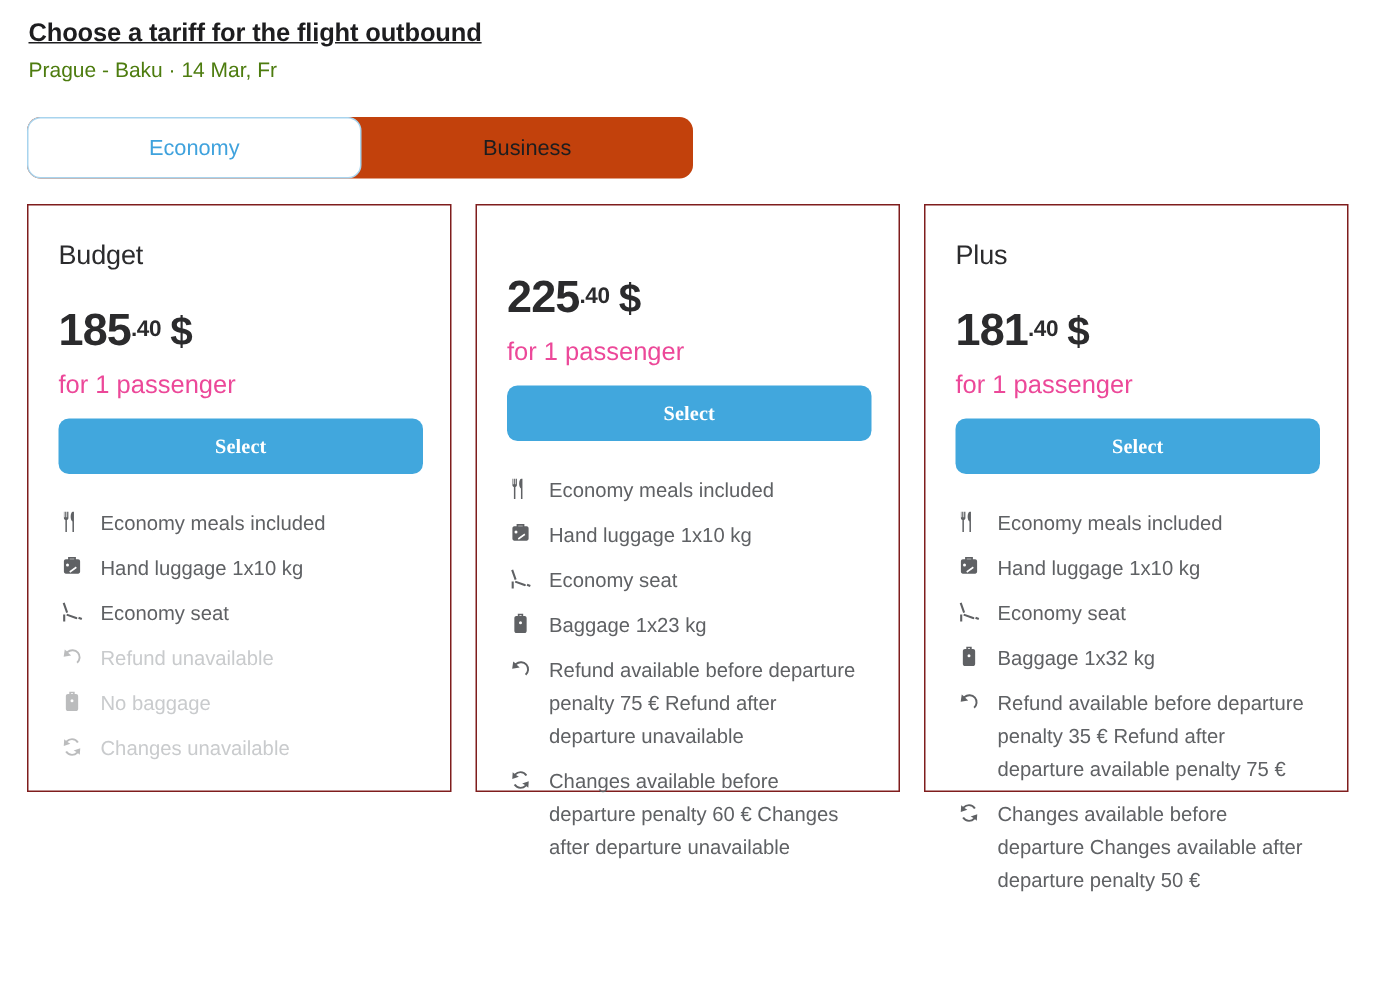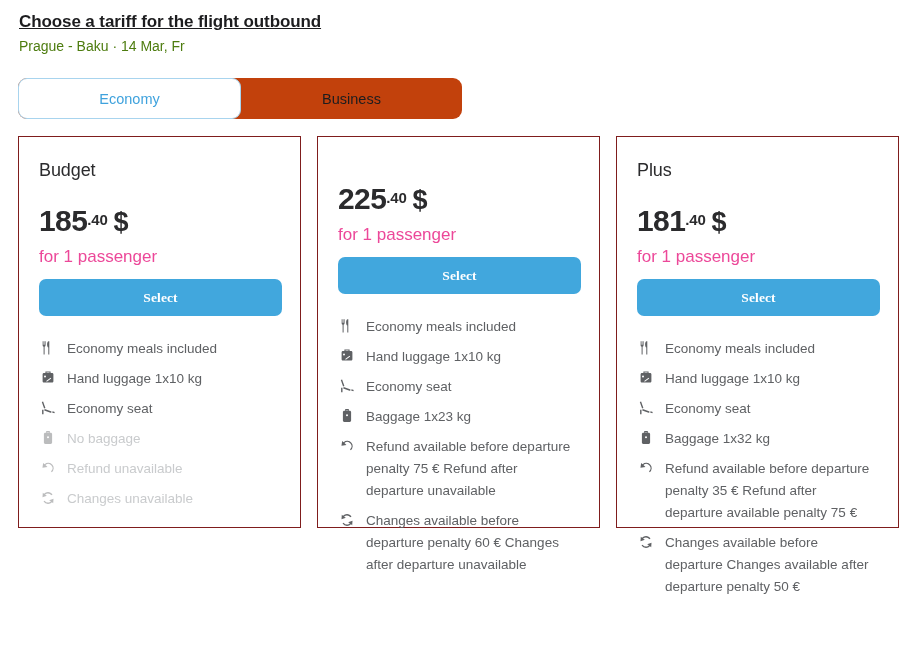--- a/index.html
+++ b/index.html
@@ -144,32 +144,32 @@
             <span class="ic">
               <svg width="16" height="16" viewBox="0 0 16 16">
                 <path d="M3.1 1.6 1.8 2.1l2.3 6.5 1.3-.5zM4.7 9.1l-.5 1.3 6.3 2.3c.4.2.9 0 1-.4.2-.4 0-.9-.5-1zM12.6 11.2l-.5 1.3 2.2.8.5-1.3zM2.1 9.7h1.4v4.6H2.1z" fill="#5f6164"></path>
               </svg>
             </span>
             <span class="txt">Economy seat</span>
           </li>
           <li class="feature disabled">
             <span class="ic">
               <svg width="16" height="16" viewBox="0 0 16 16">
+                <path d="M4.6 4.2a5.6 5.6 0 0 1 7.8.5 5.4 5.4 0 0 1-.6 7.6l-.8-.95a4.2 4.2 0 0 0 .45-5.85 4.35 4.35 0 0 0-6-.4l2 1.9-5 .85.7-4.9z" fill="#5f6164"></path>
+              </svg>
+            </span>
+            <span class="txt">Refund unavailable</span>
+          </li>
+          <li class="feature disabled">
+            <span class="ic">
+              <svg width="16" height="16" viewBox="0 0 16 16">
                 <path d="M6.2 1.1h3.6v1.6h.9c.8 0 1.4.6 1.4 1.4v8.5c0 .8-.6 1.4-1.4 1.4H5.3c-.8 0-1.4-.6-1.4-1.4V4.1c0-.8.6-1.4 1.4-1.4h.9zm1.1 1.1v.5h1.4v-.5zM8 6.2a1 1 0 1 0 0 2 1 1 0 0 0 0-2zM7.5 9.4h1v2.6h-1z" fill="#5f6164"></path>
               </svg>
             </span>
             <span class="txt">No baggage</span>
-          </li>
-          <li class="feature disabled">
-            <span class="ic">
-              <svg width="16" height="16" viewBox="0 0 16 16">
-                <path d="M4.6 4.2a5.6 5.6 0 0 1 7.8.5 5.4 5.4 0 0 1-.6 7.6l-.8-.95a4.2 4.2 0 0 0 .45-5.85 4.35 4.35 0 0 0-6-.4l2 1.9-5 .85.7-4.9z" fill="#5f6164"></path>
-              </svg>
-            </span>
-            <span class="txt">Refund unavailable</span>
           </li>
           <li class="feature disabled">
             <span class="ic">
               <svg width="16" height="16" viewBox="0 0 16 16">
                 <path d="M8 2.1c1.9 0 3.6 1 4.5 2.5l-1.15.7A4.1 4.1 0 0 0 8 3.4a4.2 4.2 0 0 0-3 1.25l1.9 1.1-4.4 1.5.3-4.4 1.2 1a5.6 5.6 0 0 1 4-1.75z" fill="#5f6164"></path>
                 <path d="M8 13.9a5.6 5.6 0 0 1-4.5-2.5l1.15-.7A4.1 4.1 0 0 0 8 12.6c1.15 0 2.2-.45 3-1.25l-1.9-1.1 4.4-1.5-.3 4.4-1.2-1a5.6 5.6 0 0 1-4 1.75z" fill="#5f6164"></path>
               </svg>
             </span>
             <span class="txt">Changes unavailable</span>
           </li>

